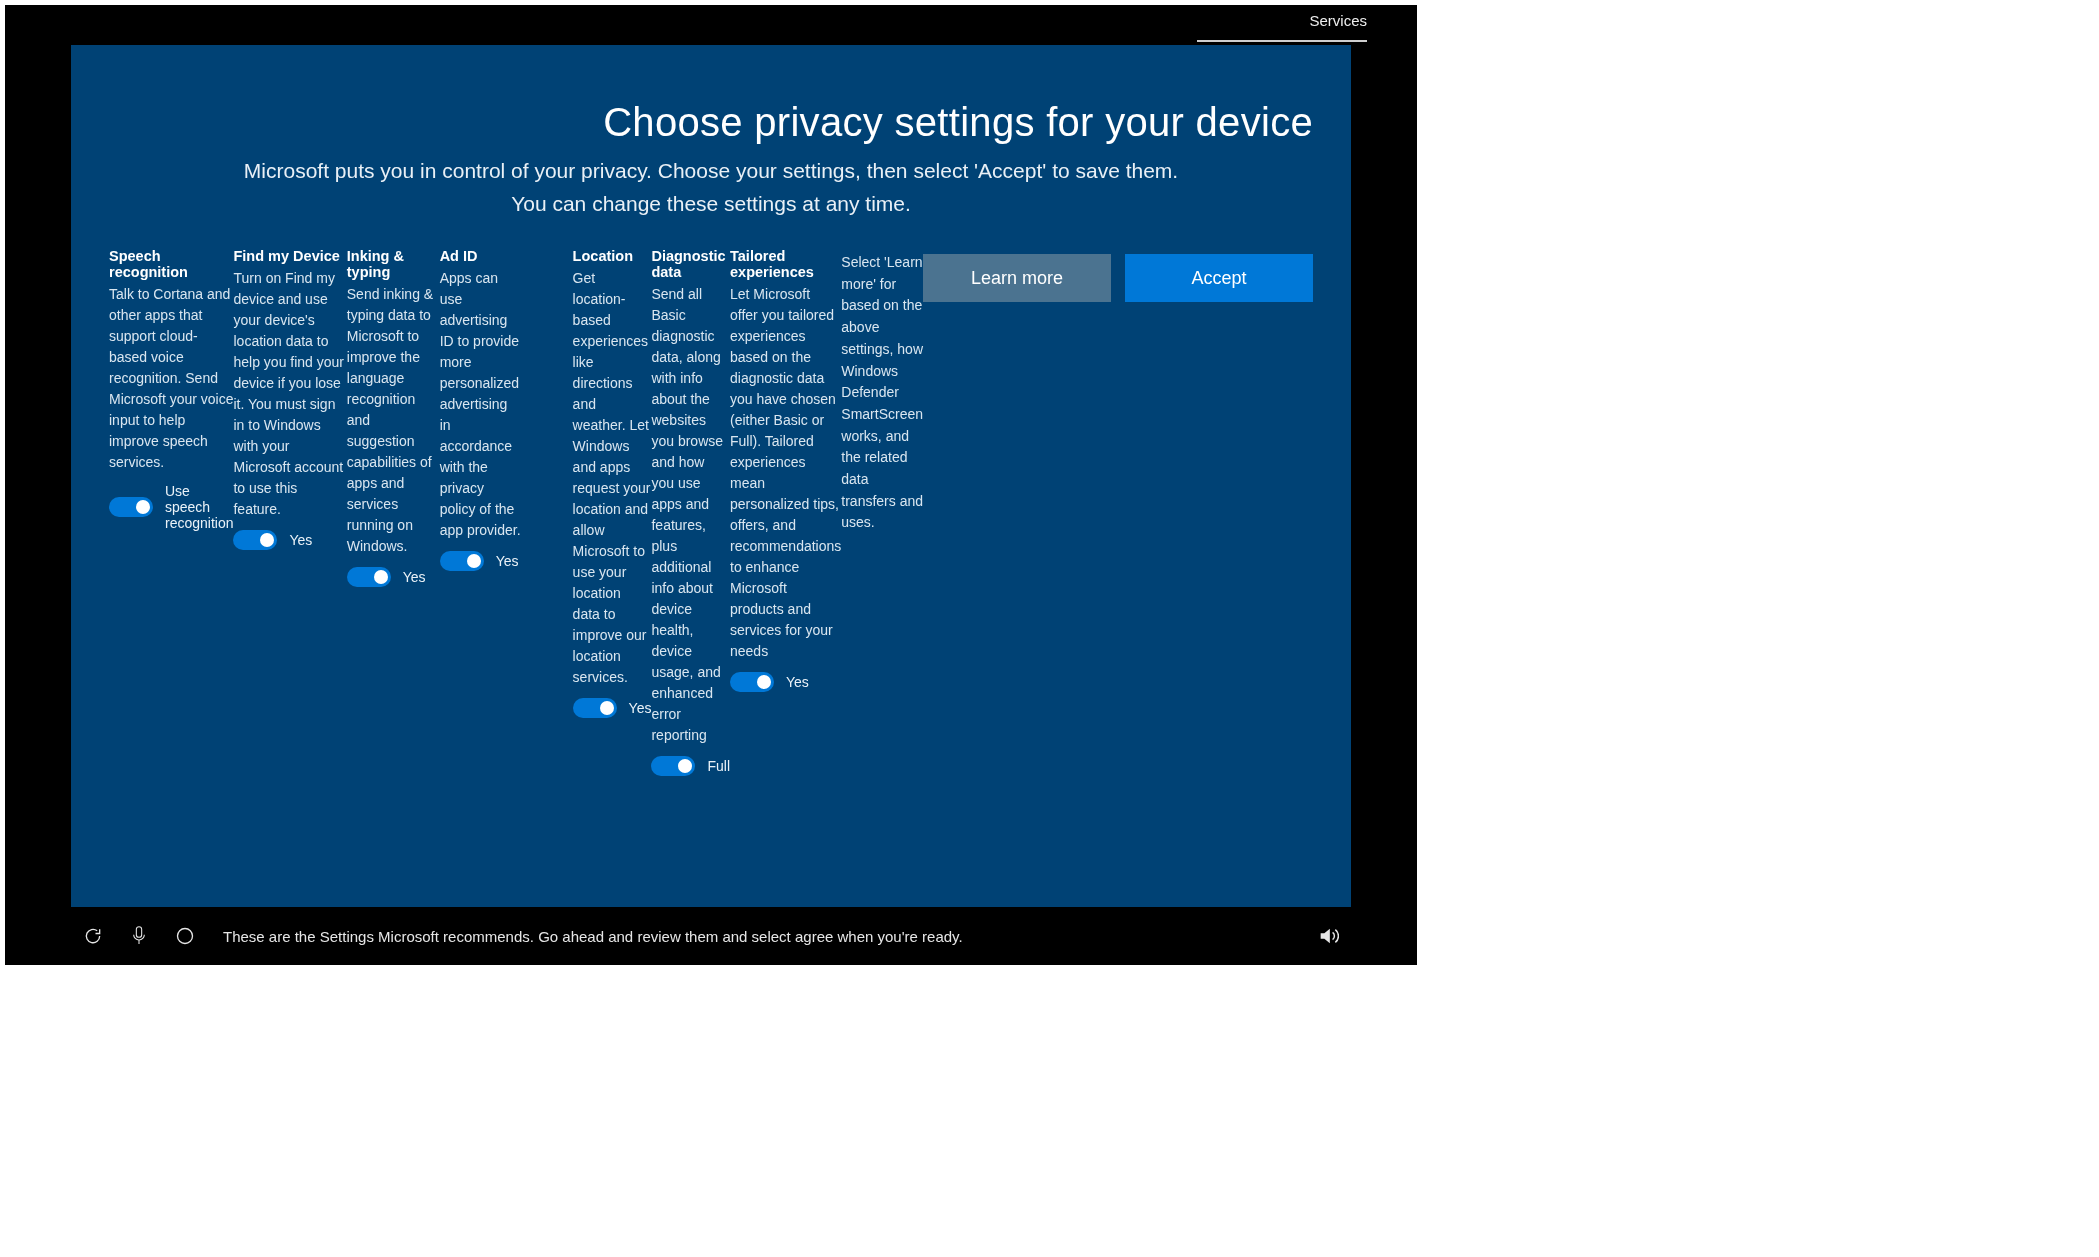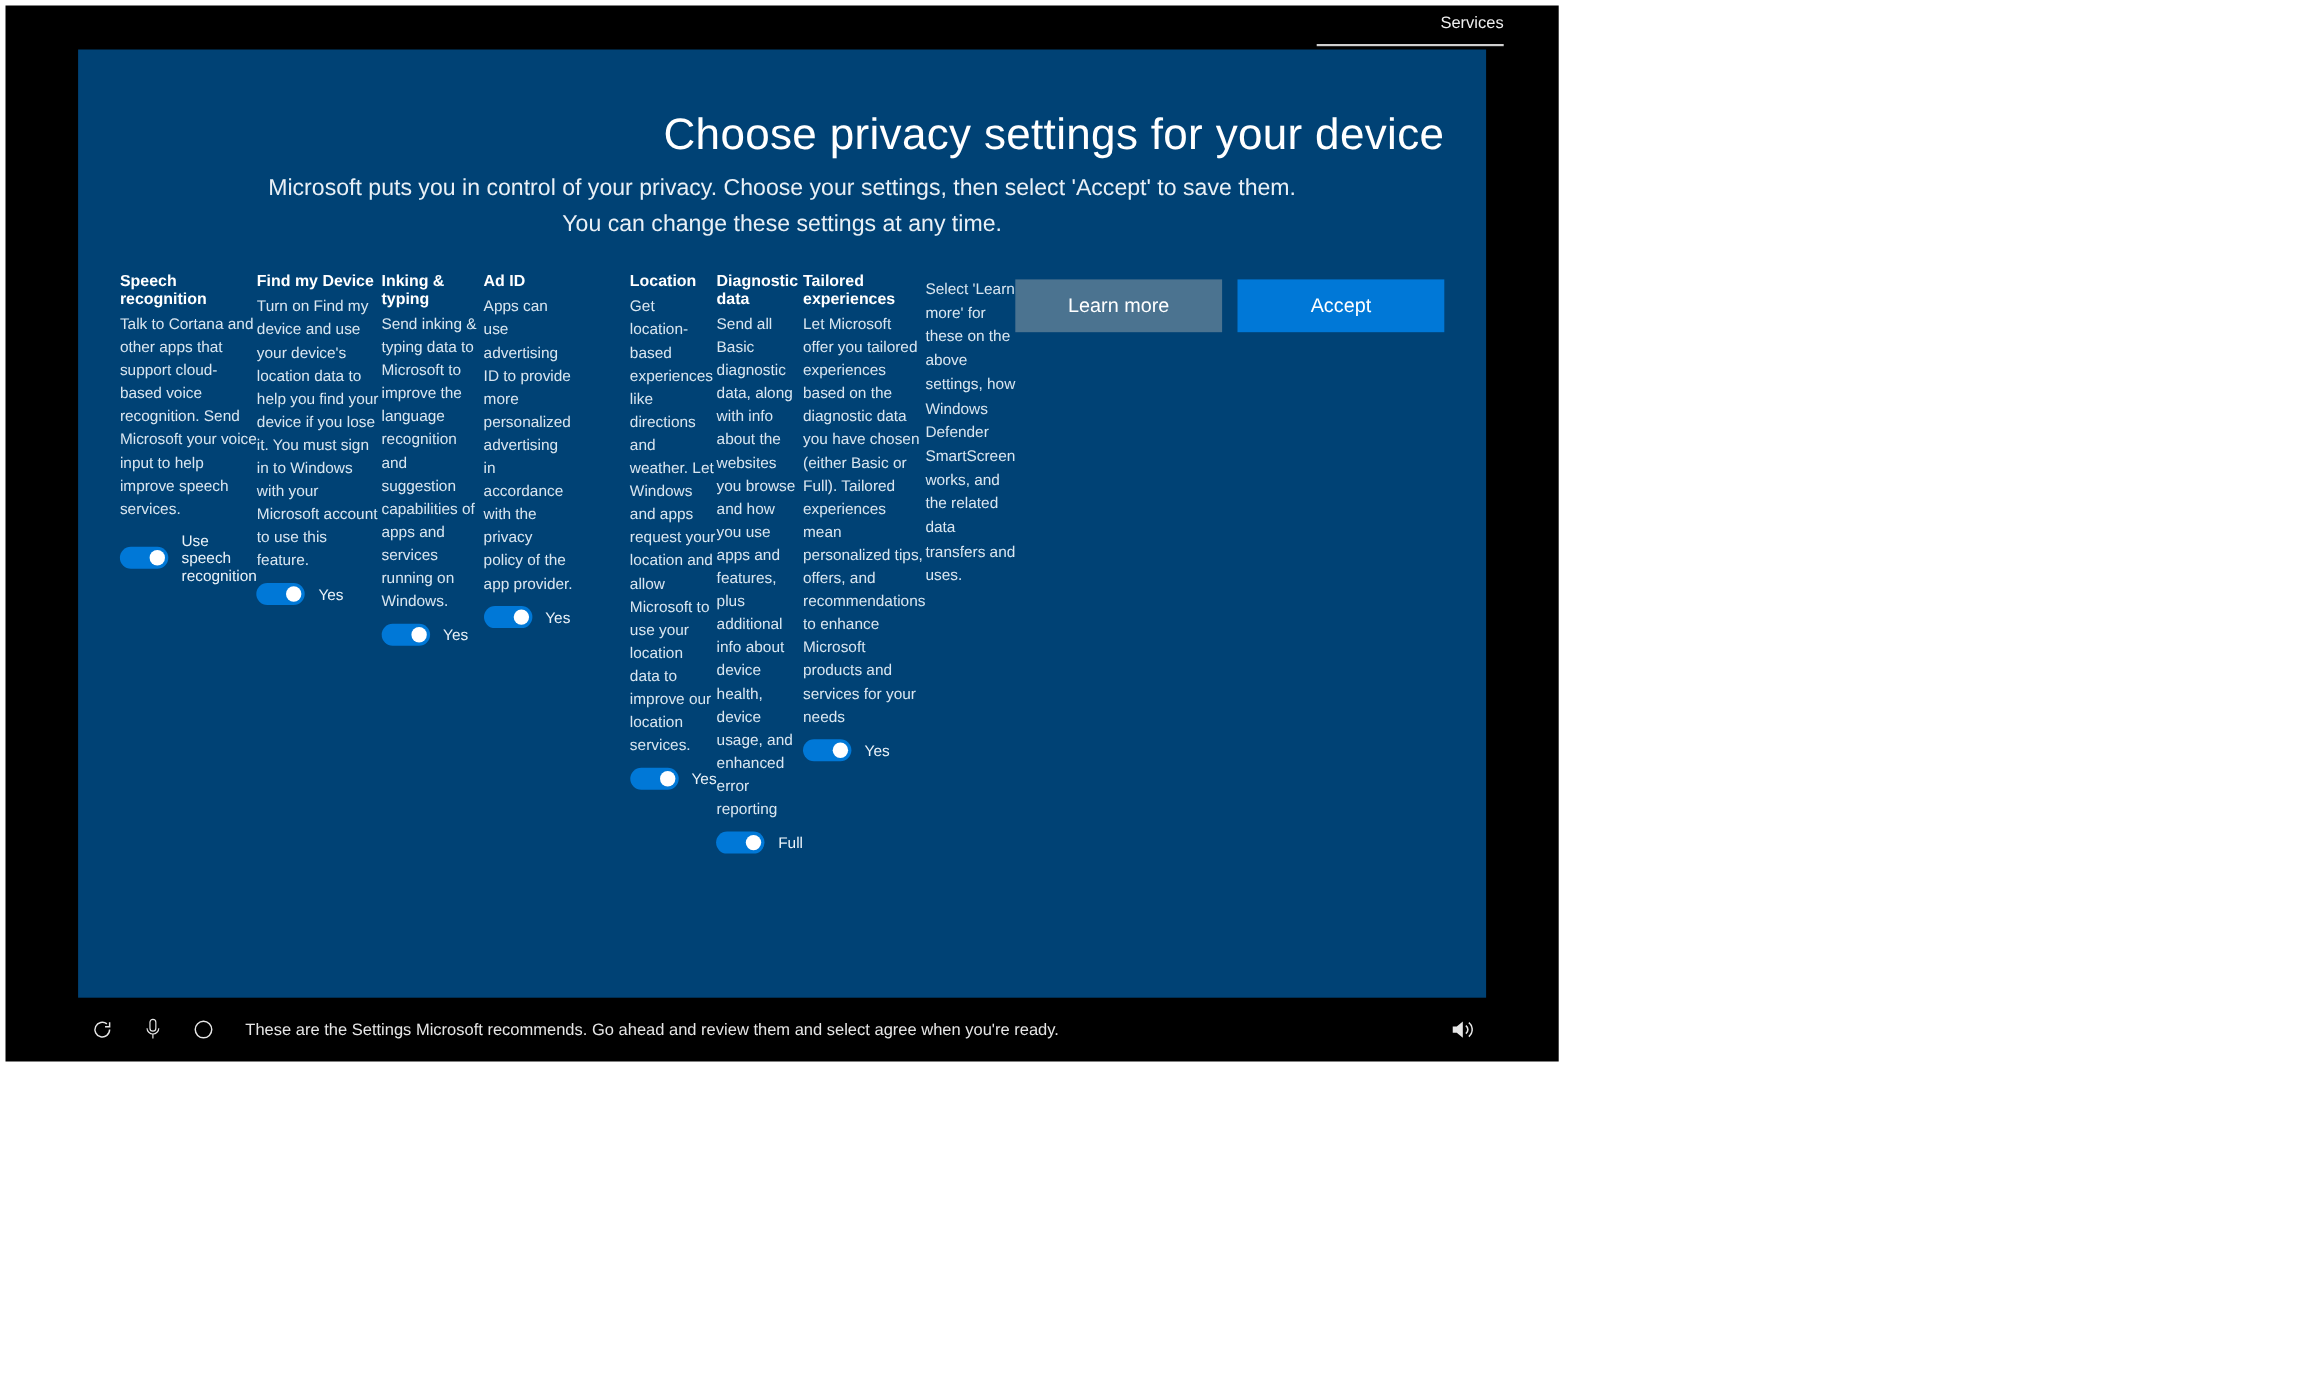--- a/index.html
+++ b/index.html
@@ -241,21 +241,21 @@
         <div class="setting">
           <h3>Tailored experiences</h3>
           <p class="desc">Let Microsoft offer you tailored experiences based on the diagnostic data you have chosen (either Basic or Full). Tailored experiences mean personalized tips, offers, and recommendations to enhance Microsoft products and services for your needs</p>
           <div class="toggle-row">
             <div class="toggle"></div>
             <span class="toggle-label">Yes</span>
           </div>
         </div>
 
         <p class="hint">
-          <span>Select 'Learn more' for these on the above settings, how Windows</span><br>
+          <span>Select 'Learn more' for based on the above settings, how Windows</span><br>
           <span>Defender SmartScreen works, and the related data transfers and uses.</span>
         </p>
 
         <div class="button-row">
           <button class="btn btn-secondary">Learn more</button>
           <button class="btn btn-primary">Accept</button>
         </div>
 
       </div>
     </div>

